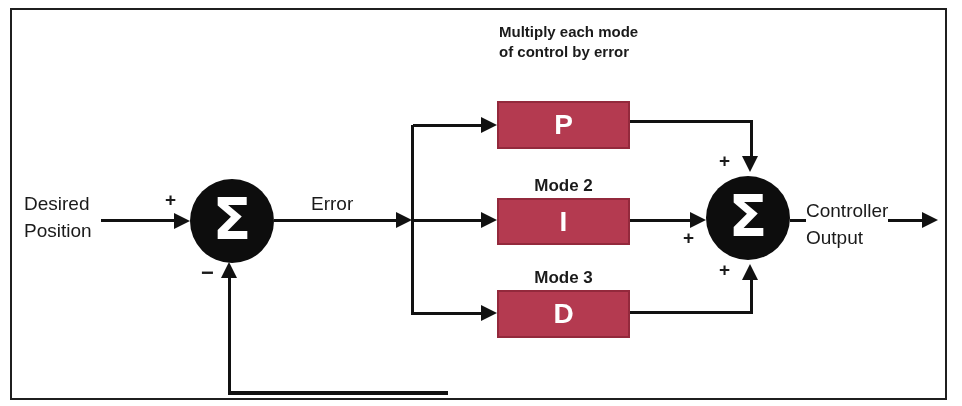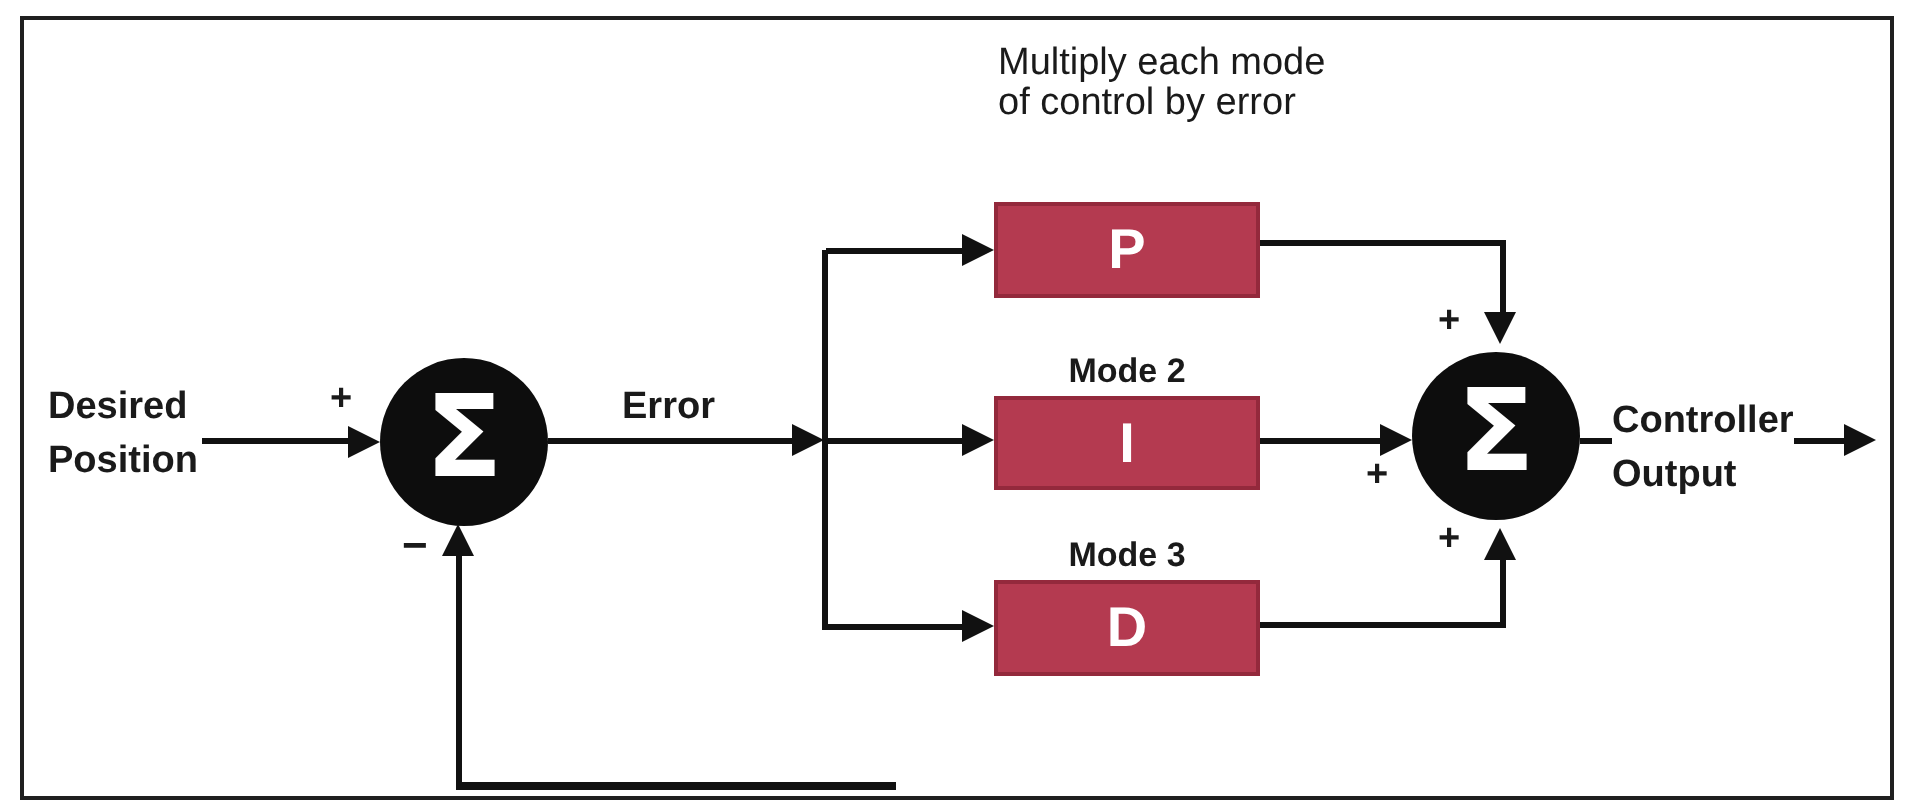--- a/index.html
+++ b/index.html
@@ -31,25 +31,25 @@
     box-sizing:border-box; display:flex; align-items:center; justify-content:center;
   }
   .block .letter{
     color:var(--block-letter,#ffffff); font-size:28px; font-weight:bold; line-height:1;
   }
   .mode-label{
     position:absolute; left:497px; width:133px; text-align:center;
     font-size:17px; font-weight:600; color:var(--text,#1a1a1a); line-height:1.2;
   }
   .label-bold{
-    position:absolute; font-size:19px; font-weight:bold; line-height:27px;
+    position:absolute; font-size:19px; font-weight:normal; line-height:27px;
     white-space:pre-line; color:var(--text,#1a1a1a);
   }
   .note{
-    position:absolute; font-size:19px; font-weight:400; line-height:20px;
+    position:absolute; font-size:15px; font-weight:700; line-height:20px;
     white-space:pre-line; color:var(--text,#1a1a1a);
   }
   .sign{
     position:absolute; font-size:19px; font-weight:bold; line-height:1;
     color:var(--text,#111111);
   }
 </style>
 </head>
 <body>
 

